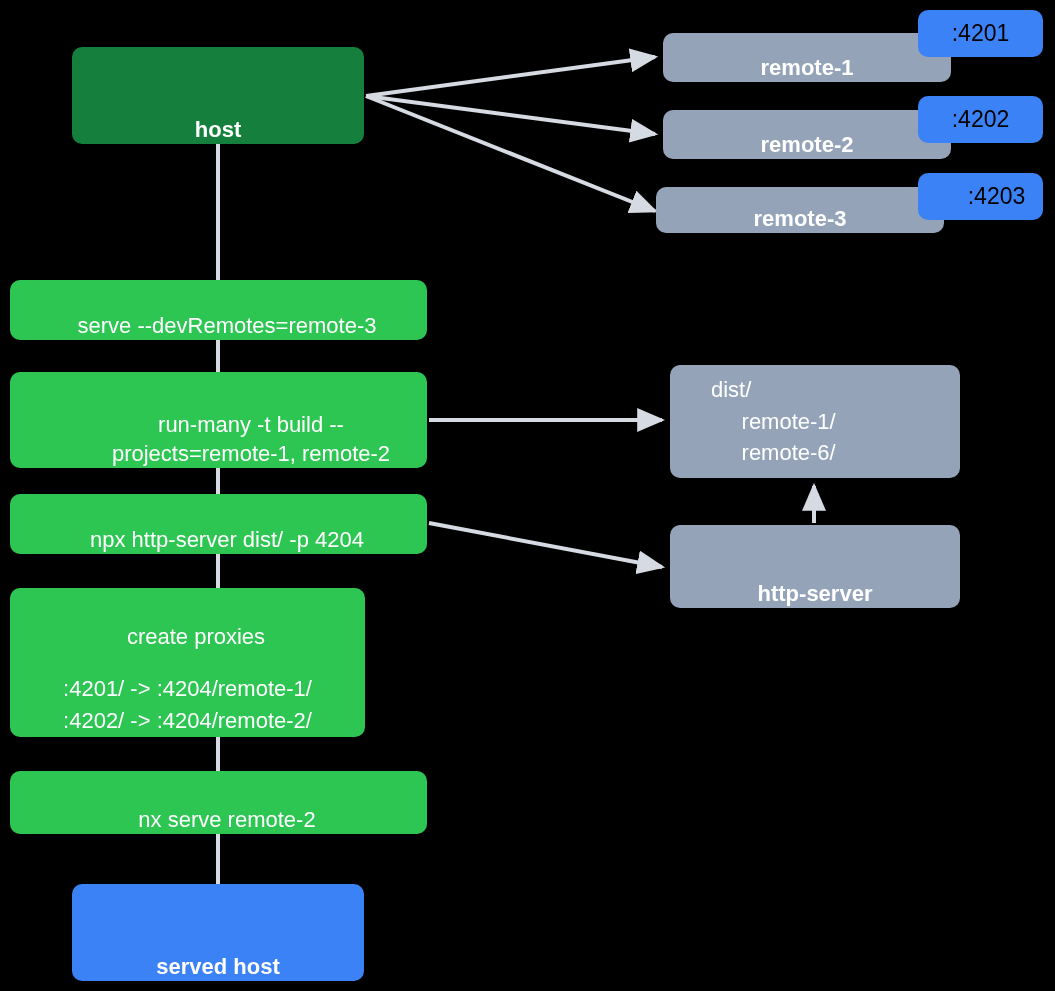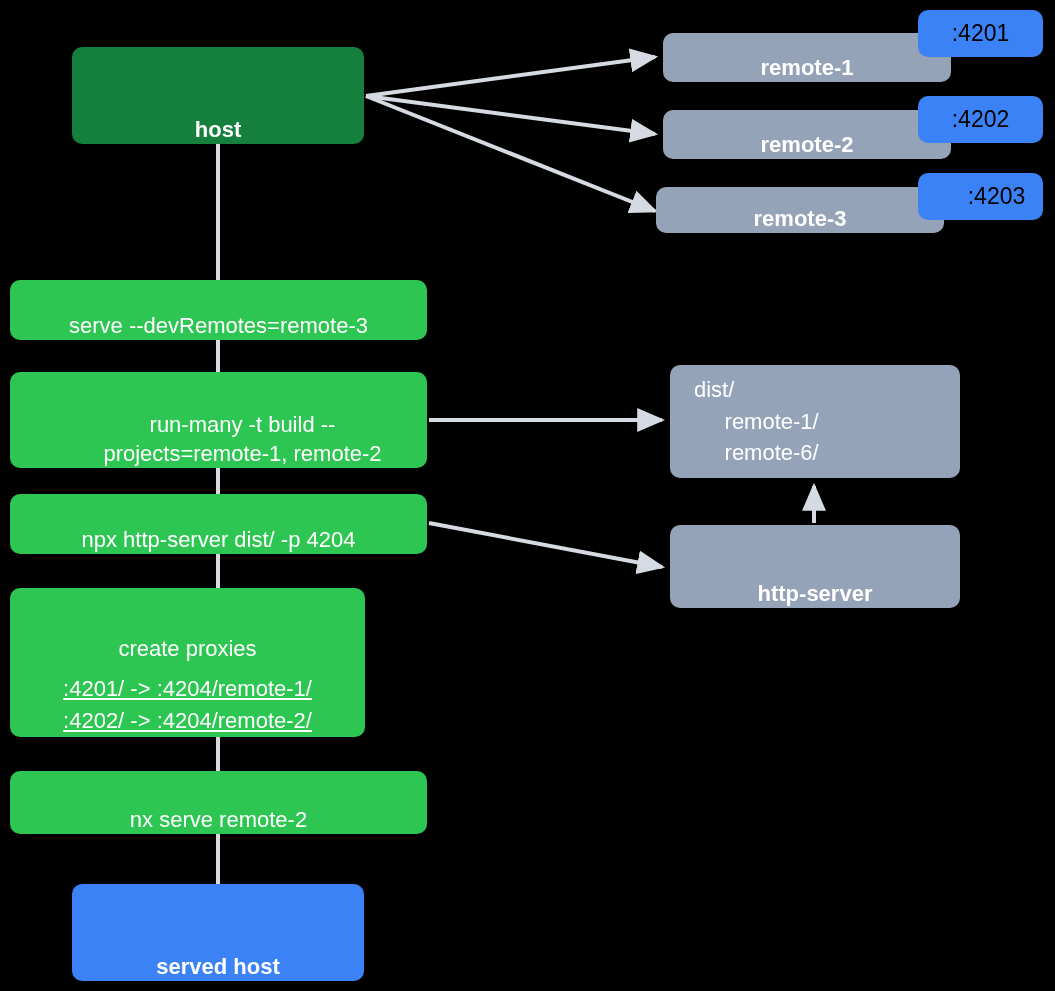--- a/index.html
+++ b/index.html
@@ -39,21 +39,21 @@
     background: #3B82F6;
     border-radius: 10px;
     color: #000000;
     display: flex;
     align-items: center;
     justify-content: center;
     font-size: 23px;
     font-weight: 400;
     z-index: 5;
   }
-  .label { white-space: pre-line; }
+  .label { white-space: pre-line; margin-left: 17px; }
   .node .title {
     font-weight: 700;
     font-size: 22px;
   }
   .node-green .label {
     font-weight: 400;
     font-size: 22px;
   }
   .node-gray.dist {
     align-items: flex-start;
@@ -68,22 +68,21 @@
     line-height: 1.45;
   }
   .node-gray .title { font-size: 22px; }
   .node-blue-host .title,
   .node-blue-served .title { font-size: 22px; }
   .proxy-block {
     font-size: 22px;
     font-weight: 400;
     white-space: pre-line;
     line-height: 1.45;
-    margin-top: 10px;
-    text-decoration: underline;
+    margin-top: 22px;
   }
   svg.edges {
     position: absolute;
     left: 0;
     top: 0;
     width: 1055px;
     height: 991px;
     z-index: 1;
     pointer-events: none;
   }

